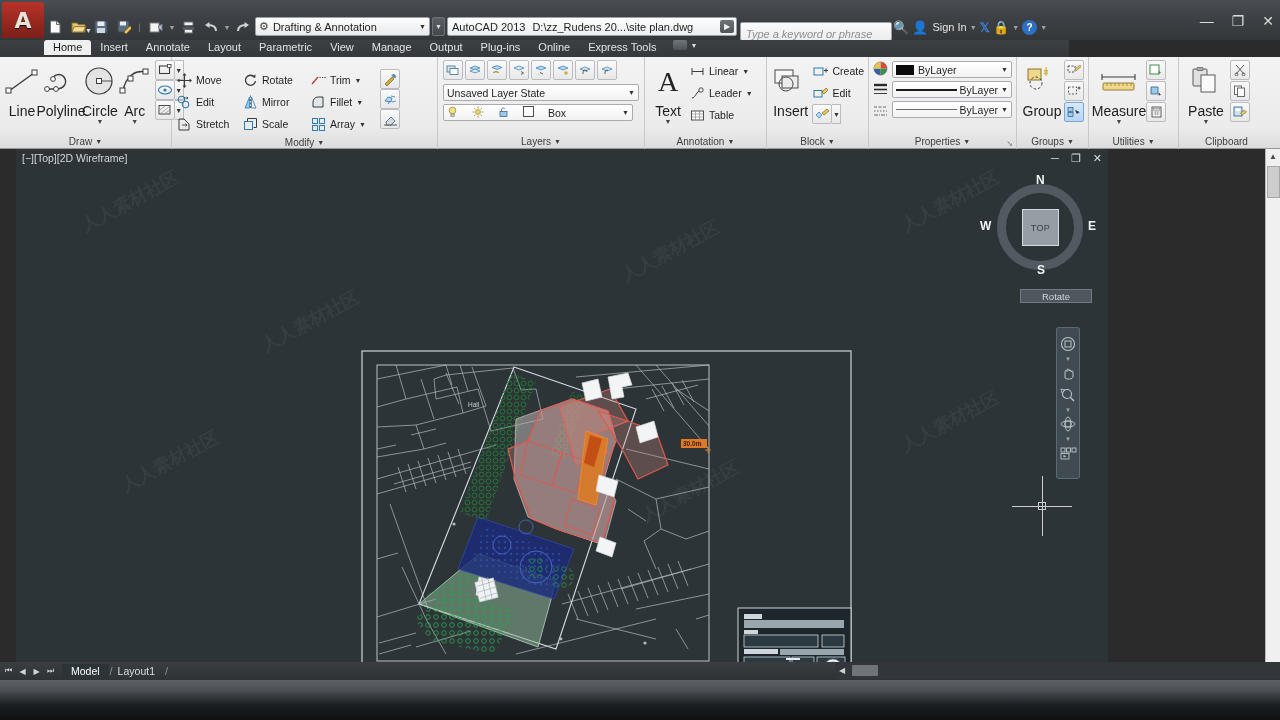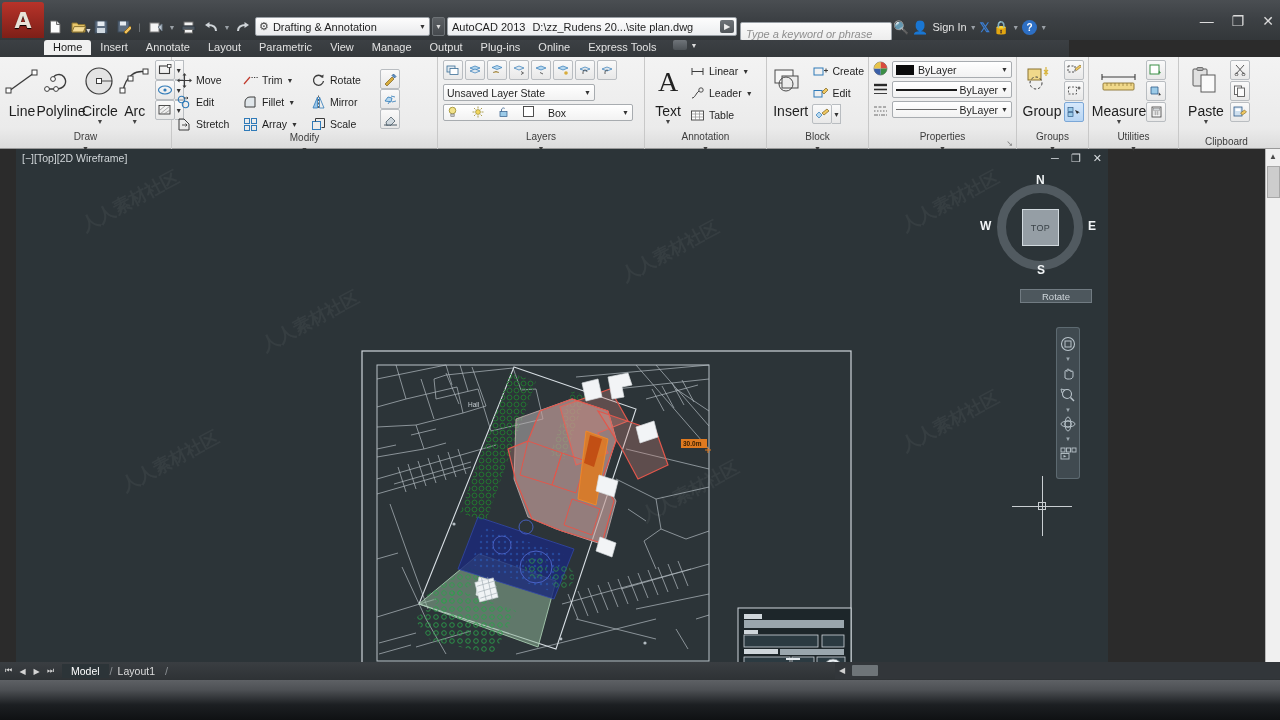--- a/index.html
+++ b/index.html
@@ -93,21 +93,21 @@
   .ribbon {
     position: absolute; top: 57px; left: 0; width: 1280px; height: 92px;
     background: linear-gradient(to bottom,#f3f3f3 0%, #ebebeb 78%, #dcdcdc 100%);
     border-bottom: 1px solid #999;
     display: flex;
   }
   .panel { position: relative; height: 92px; border-right: 1px solid #c8c8c8; display: flex; flex-direction: column; }
   .panel-body { flex: 1; display: flex; align-items: flex-start; padding: 3px 4px 0 4px; }
   .panel-title {
     height: 15px; font-size: 10px; color: #3c3c3c; text-align: center;
-    display: flex; align-items: center; justify-content: center; gap: 3px; flex-direction: column;
+    display: flex; align-items: center; justify-content: center; gap: 3px;
   }
   .panel-title .cr { font-size: 7px; }
   .panel-title .diag { position: absolute; right: 3px; bottom: 1px; font-size: 8px; color:#7a7a7a; }
 
   .bigbtn { width: 42px; display: flex; flex-direction: column; align-items: center; padding-top: 2px; }
   .bigbtn .ic { height: 40px; display: flex; align-items: center; justify-content: center; }
   .bigbtn .tx { font-size: 14px; color: #1e1e1e; margin-top: 1px; }
   .bigbtn .dn { font-size: 7px; color: #444; line-height: 6px; }
 
   .smallrow { display: flex; align-items: center; gap: 3px; height: 22px; font-size: 10.5px; color: #1e1e1e; }
@@ -439,20 +439,50 @@
                   <path d="M2 2h5l5 5v6H2z" fill="none" stroke="#3c3c3c" stroke-width="1"></path>
                   <path d="M5 8h5M10 8l-1.5-1.5M10 8l-1.5 1.5" stroke="#3c3c3c" stroke-width="0.9" fill="none"></path>
                 </svg>
               </span>
             <span>Stretch</span>
           </div>
         </div>
         <div class="col3" style="width:68px">
           <div class="smallrow">
             <span class="ic">
+                <svg width="15" height="15" viewBox="0 0 15 15">
+                  <path d="M11.5 4.2A5 5 0 1 0 12.5 8" stroke="#3c3c3c" stroke-width="1.3" fill="none"></path>
+                  <path d="M12.6 1.5l-0.4 3.6 -3.2-1.4z" fill="#3c3c3c"></path>
+                </svg>
+              </span>
+            <span>Rotate</span>
+          </div>
+          <div class="smallrow">
+            <span class="ic">
+                <svg width="15" height="15" viewBox="0 0 15 15">
+                  <path d="M6.5 2L2 13h4.5z" fill="#9cc6e8" stroke="#2f7ab8" stroke-width="0.8"></path>
+                  <path d="M8.5 2L13 13H8.5z" fill="none" stroke="#2f7ab8" stroke-width="0.8"></path>
+                  <path d="M7.5 0.5v14" stroke="#3c3c3c" stroke-width="0.8" stroke-dasharray="2 1.5"></path>
+                </svg>
+              </span>
+            <span>Mirror</span>
+          </div>
+          <div class="smallrow">
+            <span class="ic">
+                <svg width="15" height="15" viewBox="0 0 15 15">
+                  <rect x="1.5" y="4.5" width="8" height="8" fill="none" stroke="#2f7ab8" stroke-width="1"></rect>
+                  <path d="M4.5 4.5V1.5h9v9h-3" fill="none" stroke="#3c3c3c" stroke-width="1"></path>
+                </svg>
+              </span>
+            <span>Scale</span>
+          </div>
+        </div>
+        <div class="col3" style="width:68px">
+          <div class="smallrow">
+            <span class="ic">
                 <svg width="16" height="15" viewBox="0 0 16 15">
                   <path d="M1 11L7 4" stroke="#c0392b" stroke-width="1.2"></path>
                   <path d="M8.5 4.5h1.2M11 4.5h1.2M13.5 4.5h1.2" stroke="#3c3c3c" stroke-width="1.2"></path>
                 </svg>
               </span>
             <span>Trim</span>
             <span class="dd">▼</span>
           </div>
           <div class="smallrow">
             <span class="ic">
@@ -469,50 +499,20 @@
                   <rect x="1.5" y="1.5" width="5" height="5" fill="none" stroke="#2f7ab8" stroke-width="1"></rect>
                   <rect x="8.5" y="1.5" width="5" height="5" fill="none" stroke="#2f7ab8" stroke-width="1"></rect>
                   <rect x="1.5" y="8.5" width="5" height="5" fill="none" stroke="#2f7ab8" stroke-width="1"></rect>
                   <rect x="8.5" y="8.5" width="5" height="5" fill="none" stroke="#2f7ab8" stroke-width="1"></rect>
                 </svg>
               </span>
             <span>Array</span>
             <span class="dd">▼</span>
           </div>
         </div>
-        <div class="col3" style="width:68px">
-          <div class="smallrow">
-            <span class="ic">
-                <svg width="15" height="15" viewBox="0 0 15 15">
-                  <path d="M11.5 4.2A5 5 0 1 0 12.5 8" stroke="#3c3c3c" stroke-width="1.3" fill="none"></path>
-                  <path d="M12.6 1.5l-0.4 3.6 -3.2-1.4z" fill="#3c3c3c"></path>
-                </svg>
-              </span>
-            <span>Rotate</span>
-          </div>
-          <div class="smallrow">
-            <span class="ic">
-                <svg width="15" height="15" viewBox="0 0 15 15">
-                  <path d="M6.5 2L2 13h4.5z" fill="#9cc6e8" stroke="#2f7ab8" stroke-width="0.8"></path>
-                  <path d="M8.5 2L13 13H8.5z" fill="none" stroke="#2f7ab8" stroke-width="0.8"></path>
-                  <path d="M7.5 0.5v14" stroke="#3c3c3c" stroke-width="0.8" stroke-dasharray="2 1.5"></path>
-                </svg>
-              </span>
-            <span>Mirror</span>
-          </div>
-          <div class="smallrow">
-            <span class="ic">
-                <svg width="15" height="15" viewBox="0 0 15 15">
-                  <rect x="1.5" y="4.5" width="8" height="8" fill="none" stroke="#2f7ab8" stroke-width="1"></rect>
-                  <path d="M4.5 4.5V1.5h9v9h-3" fill="none" stroke="#3c3c3c" stroke-width="1"></path>
-                </svg>
-              </span>
-            <span>Scale</span>
-          </div>
-        </div>
         <div class="col3" style="margin-left:2px">
           <div class="iconbtn framed">
             <svg width="14" height="13" viewBox="0 0 14 13">
                 <path d="M2 11l7-7 2 2-7 7z" fill="#d8ac3c" stroke="#7a6120" stroke-width="0.7"></path>
                 <path d="M9 2.5l2.5 2.5L13 3.5 10.5 1z" fill="#5b8fc4" stroke="#2f5a88" stroke-width="0.7"></path>
               </svg>
           </div>
           <div class="iconbtn framed">
             <svg width="15" height="13" viewBox="0 0 15 13">
                 <path d="M2 8l3-4 4 1-1 4z" fill="#b6d8ef" stroke="#2f7ab8" stroke-width="0.8"></path>
@@ -578,21 +578,21 @@
                 <path d="M5 10v-2a2 2 0 0 1 4 0" fill="none" stroke="#3c3c3c" stroke-width="0.8"></path>
               </svg>
             </div>
           <div class="iconbtn framed">
               <svg width="14" height="12" viewBox="0 0 14 12">
                 <path d="M2 5l5-2 5 2-5 2z" fill="#dfe8ef" stroke="#2f7ab8" stroke-width="0.7"></path>
                 <path d="M5 10V8a2 2 0 0 1 3-1.6" fill="none" stroke="#3c3c3c" stroke-width="0.8"></path>
               </svg>
             </div>
         </div>
-        <div class="combo" style="width:152px; margin-top:4px">
+        <div class="combo" style="width:196px; margin-top:4px">
           <span>Unsaved Layer State</span>
           <span class="caret">▼</span>
         </div>
         <div class="combo" style="width:190px; margin-top:3px; gap:14px">
           <span><svg width="11" height="12" viewBox="0 0 11 12">
                 <circle cx="5.5" cy="4.5" r="3.3" fill="#f2e28a" stroke="#9a8a28" stroke-width="0.8"></circle>
                 <rect x="3.8" y="8" width="3.4" height="2.4" fill="#c9c9c9" stroke="#777" stroke-width="0.6"></rect>
               </svg></span>
           <span><svg width="12" height="12" viewBox="0 0 12 12">
                 <circle cx="6" cy="6" r="2.4" fill="#f4d860" stroke="#9a8a28" stroke-width="0.7"></circle>

